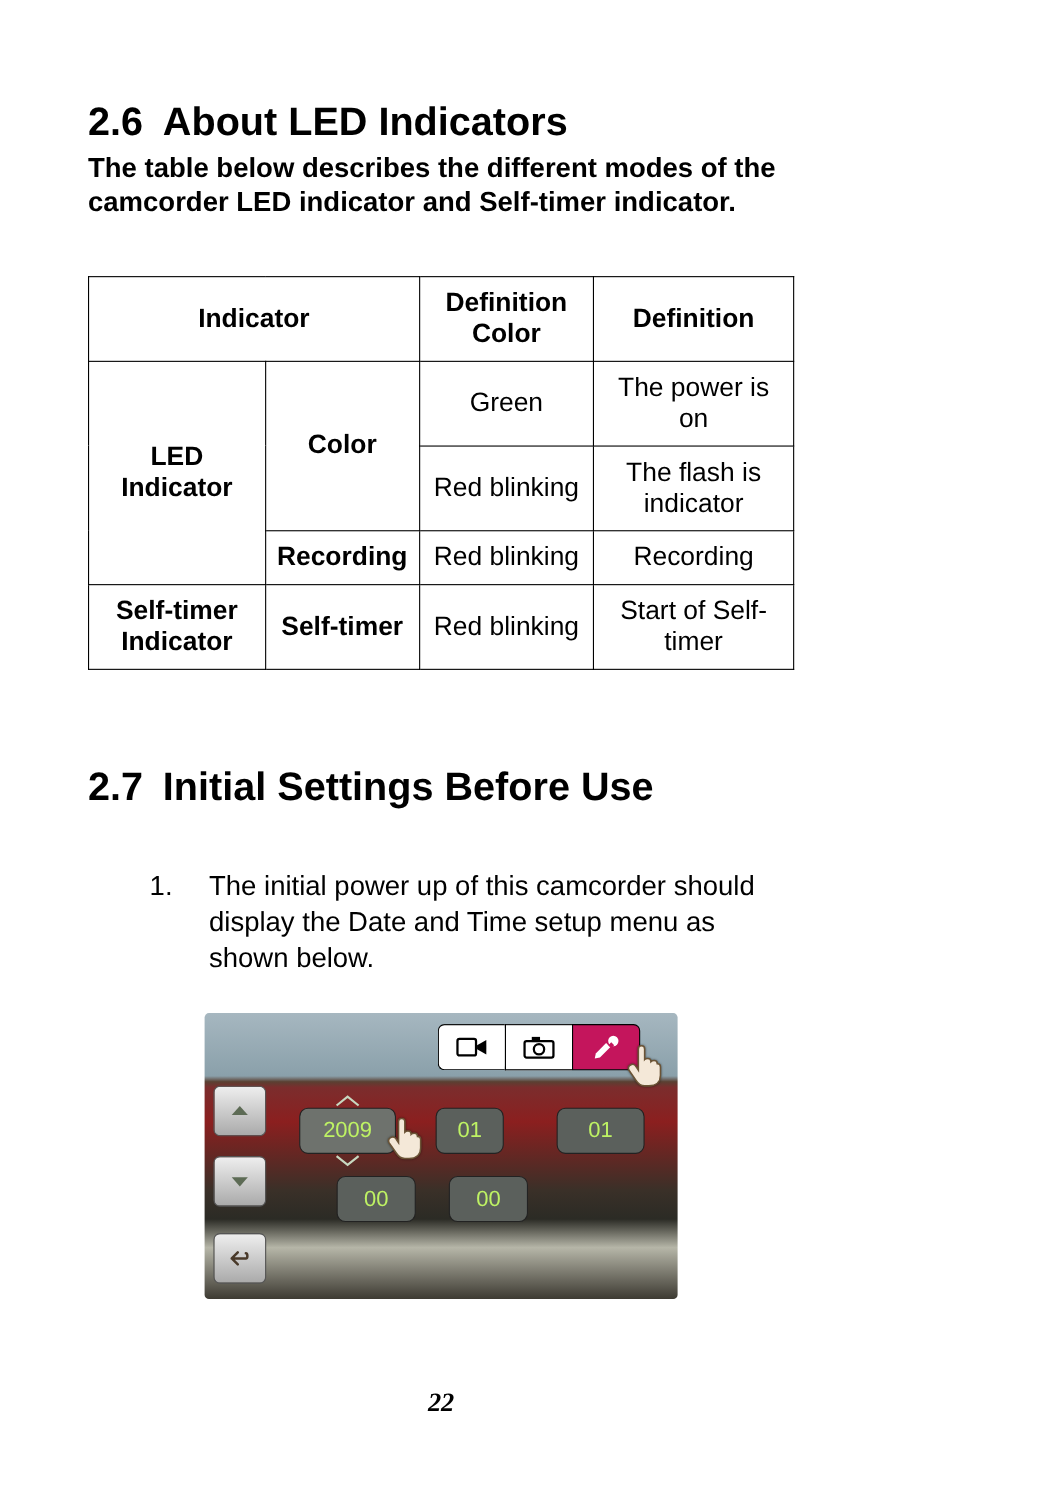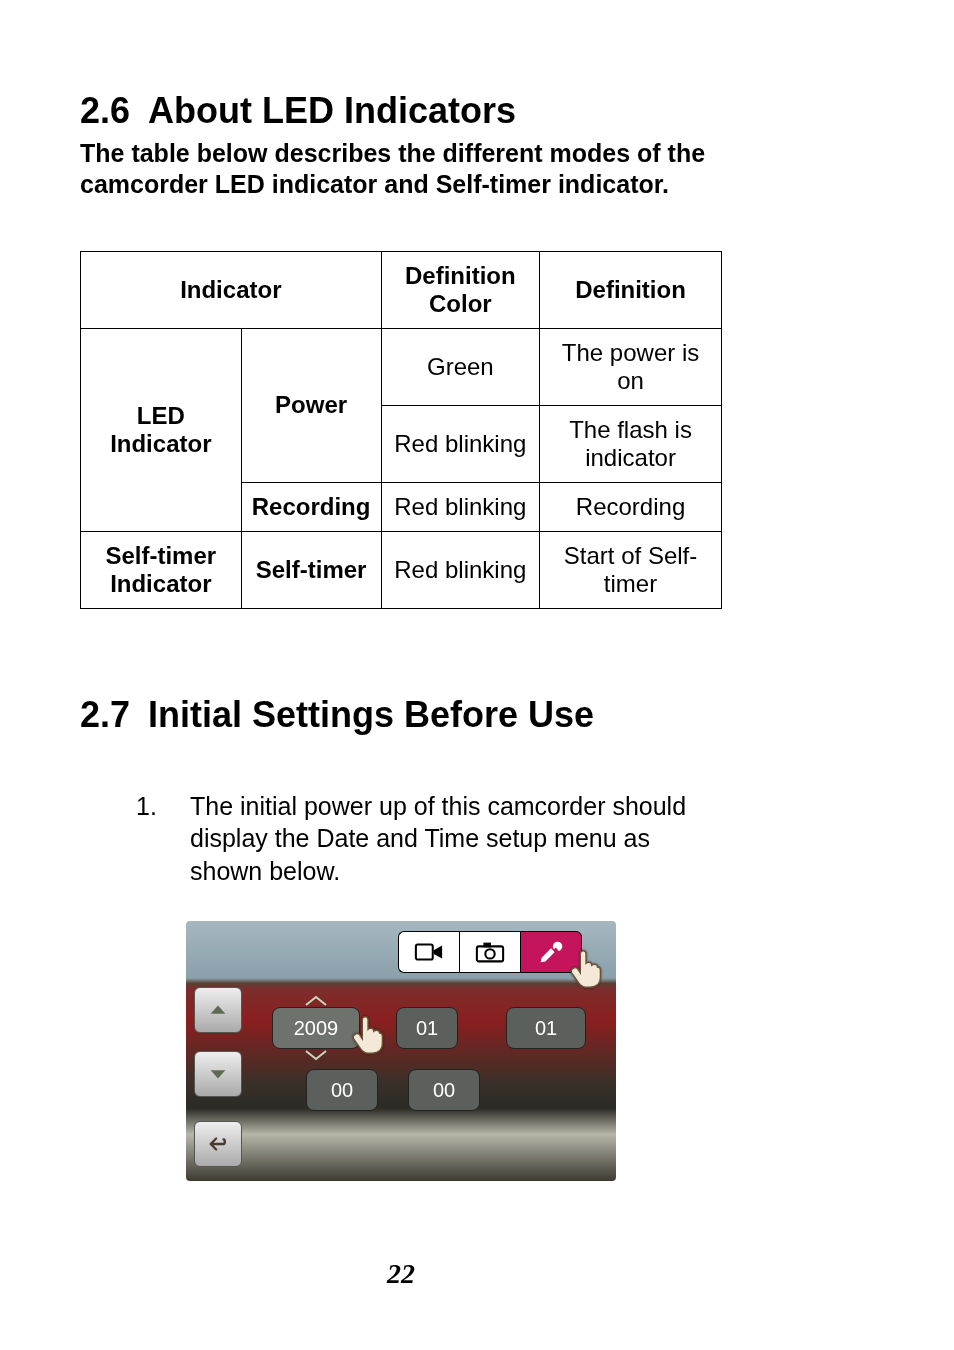--- a/index.html
+++ b/index.html
@@ -63,28 +63,28 @@
     position:absolute;left:8px;width:46px;height:44px;
     background:linear-gradient(180deg,#eee,#aaa);
     border:1px solid #555;border-radius:6px;
     display:flex;align-items:center;justify-content:center;
   }
   .sidebtn svg{width:22px;height:22px;}
   
   .field{
     position:absolute;height:40px;
     background:#5b605c;border:1px solid #222;border-radius:8px;
-    color:#ffffff;font-size:20px;
+    color:#bef264;font-size:20px;
     display:flex;align-items:center;justify-content:center;
     font-family:Arial,sans-serif;
   }
   .field.sel{background:#6e726d;}
   .pagenum{
     position:absolute;left:0;right:0;bottom:60px;
-    text-align:center;font-size:28px;font-style:italic;font-weight:bold;
+    text-align:center;font-size:24px;font-style:italic;font-weight:bold;
     font-family:"Times New Roman",serif;
   }
 </style>
 </head>
 <body>
 
 <div class="page">
 
   <h1>
     <span class="num">2.6</span><span>About LED Indicators</span>
@@ -93,21 +93,21 @@
 
   <table>
     <tbody>
         <tr>
       <th colspan="2">Indicator</th>
       <th style="width:200px">Definition Color</th>
       <th style="width:260px">Definition</th>
     </tr>
     <tr>
       <td rowspan="3" class="bold" style="width:220px">LED Indicator</td>
-      <td rowspan="2" class="bold" style="width:140px">Power</td>
+      <td rowspan="2" class="bold" style="width:140px">Color</td>
       <td>Green</td>
       <td>The power is on</td>
     </tr>
     <tr>
       <td>Red blinking</td>
       <td>The flash is indicator</td>
     </tr>
     <tr>
       <td class="bold">Recording</td>
       <td>Red blinking</td>

